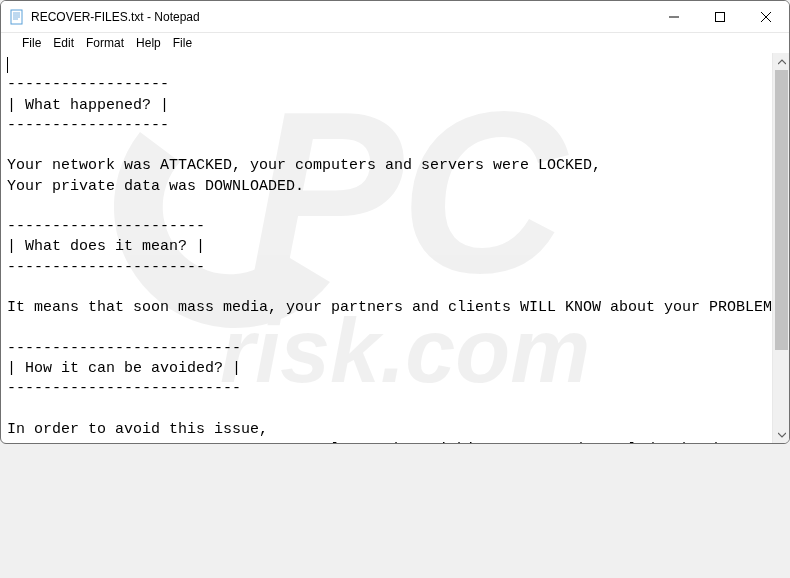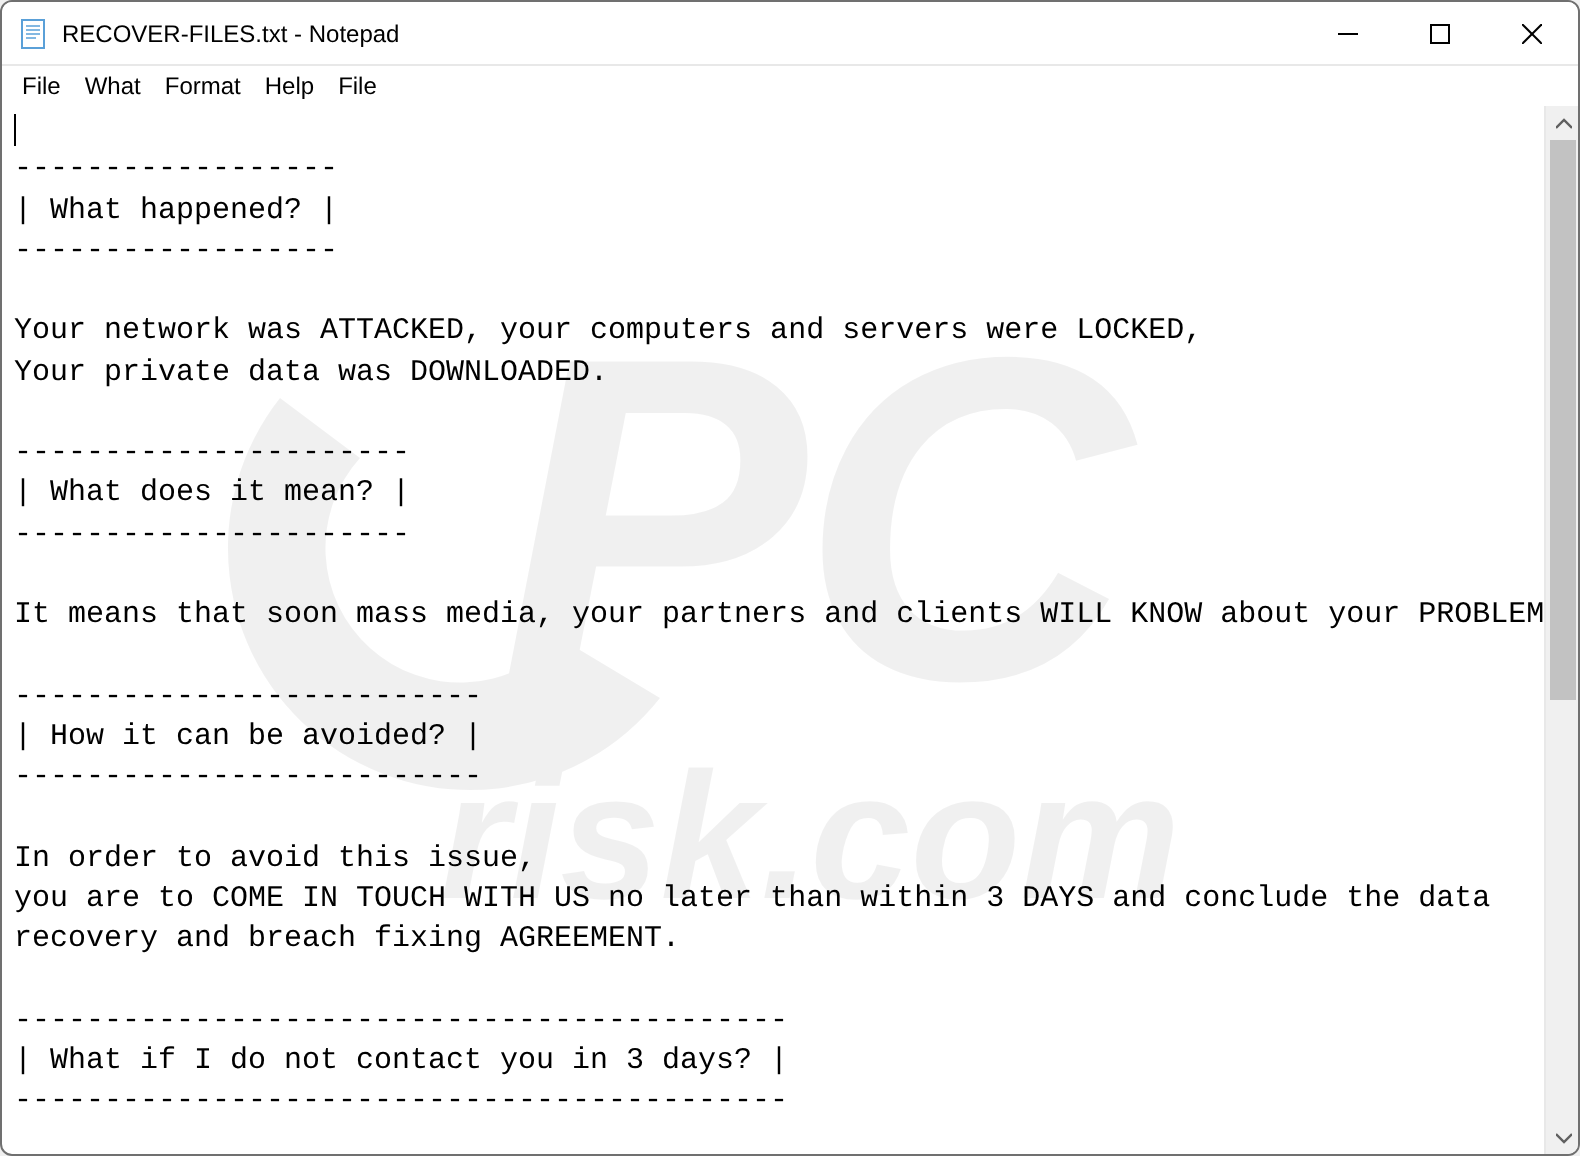--- a/index.html
+++ b/index.html
@@ -6,21 +6,21 @@
     body {
       font-family: "Segoe UI", Tahoma, sans-serif;
       background: #f0f0f0;
       width: 790px;
       height: 578px;
       overflow: hidden;
       position: relative;
     }
     .window {
       width: 790px;
-      height: 578px;
+      height: 444px;
       background: #ffffff;
       border: 1px solid #707070;
       border-radius: 6px;
       overflow: hidden;
       display: flex;
       flex-direction: column;
       position: relative;
     }
     .titlebar {
       height: 32px;
@@ -53,21 +53,21 @@
       align-items: center;
       justify-content: center;
       color: #000;
     }
     .win-btn svg { width: 10px; height: 10px; }
     .menubar {
       height: 20px;
       background: #ffffff;
       display: flex;
       align-items: center;
-      padding: 0 5px;
+      padding: 0 16px;
       font-size: 12px;
       color: #000;
       gap: 2px;
     }
     .menu-item { padding: 1px 5px; }
     .content-wrap {
       flex: 1;
       display: flex;
       overflow: hidden;
       position: relative;
@@ -164,21 +164,21 @@
         <svg viewBox="0 0 10 10">
             <line x1="0" y1="0" x2="10" y2="10" stroke="#000" stroke-width="1"></line>
             <line x1="10" y1="0" x2="0" y2="10" stroke="#000" stroke-width="1"></line>
           </svg>
       </div>
     </div>
   </div>
 
   <div class="menubar">
     <span class="menu-item">File</span>
-    <span class="menu-item">What</span>
+    <span class="menu-item">Edit</span>
     <span class="menu-item">Format</span>
     <span class="menu-item">Help</span>
     <span class="menu-item">File</span>
   </div>
 
   <div class="content-wrap">
     <div class="text-area"><span class="caret"></span>
 <span>------------------
 | What happened? |
 ------------------

